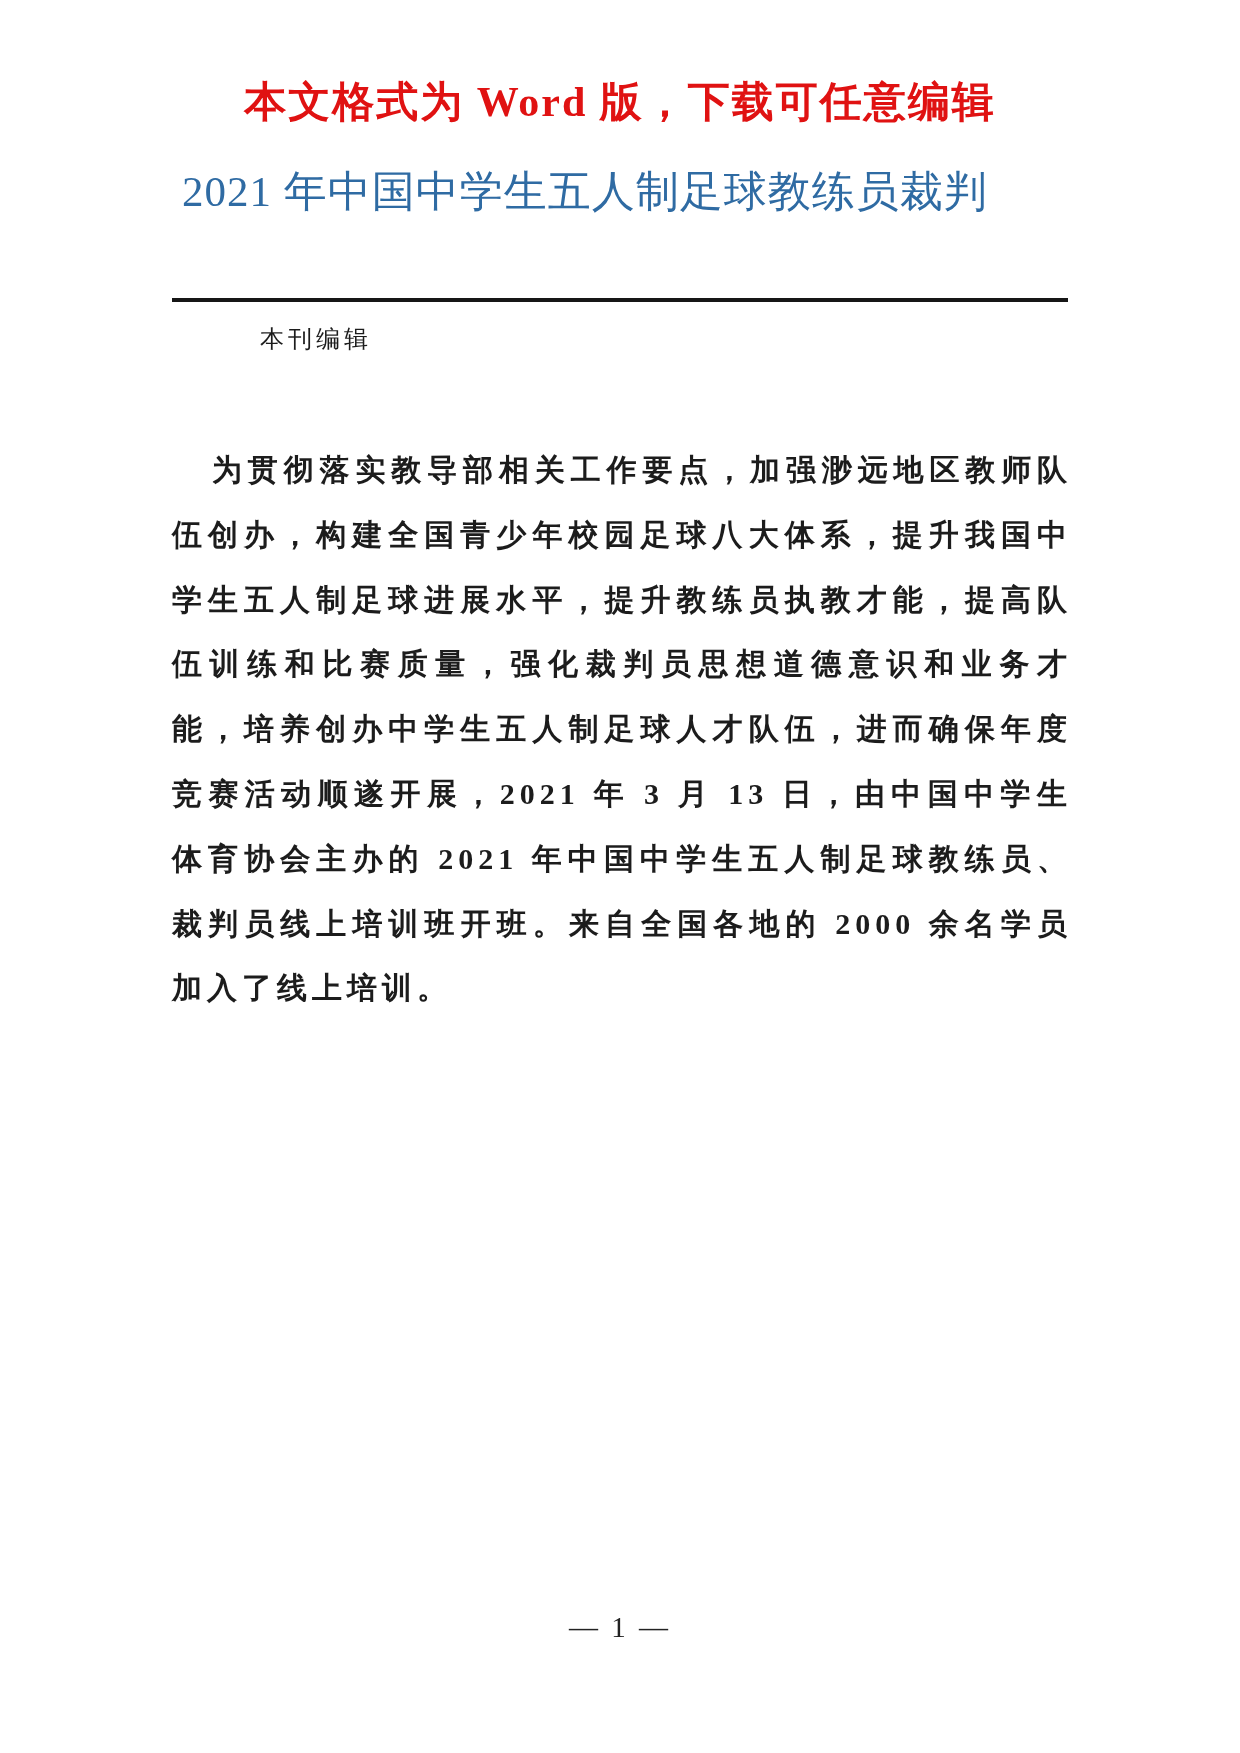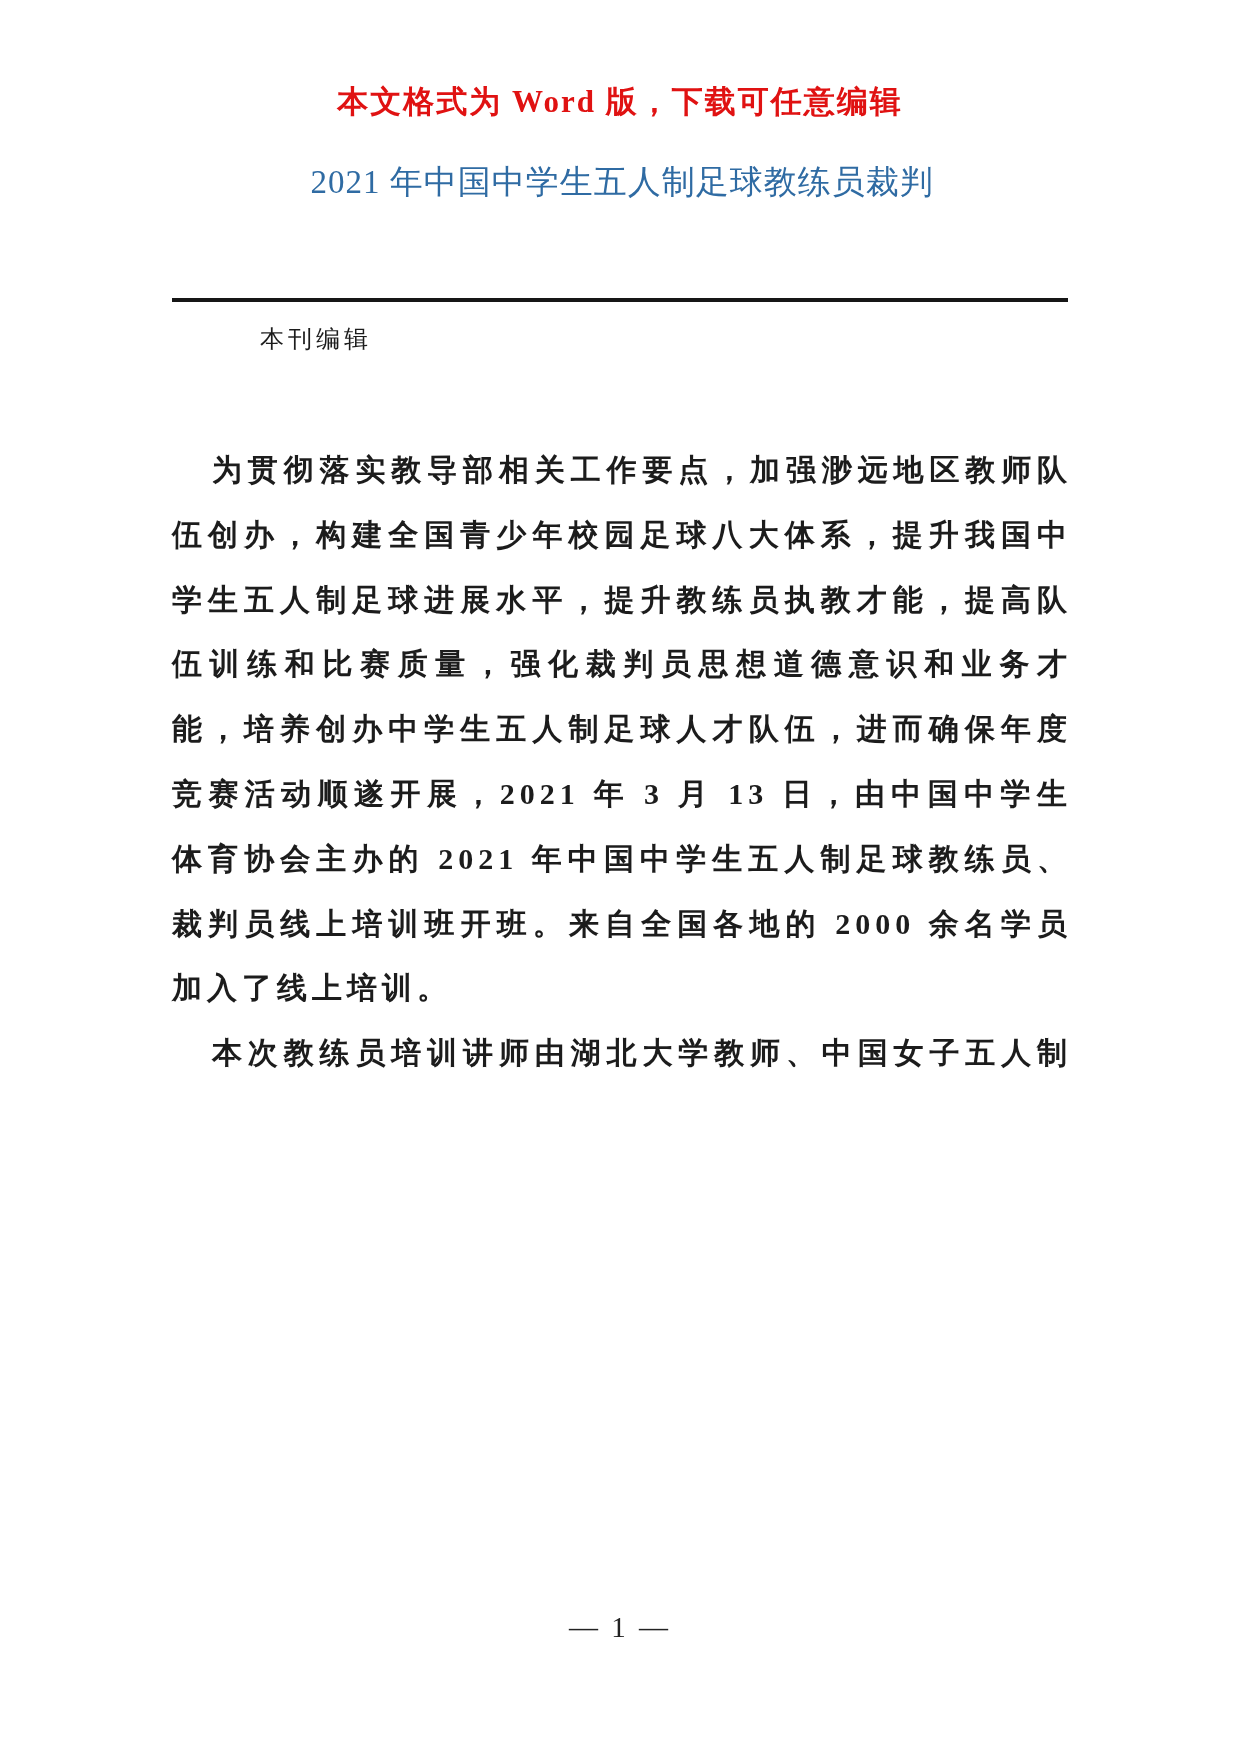--- a/index.html
+++ b/index.html
@@ -13,34 +13,34 @@
     color: #1c1c1c;
   }
   .notice {
     position: absolute;
     top: 82px;
     left: 0;
     width: 100%;
     text-align: center;
     color: #e01212;
     font-weight: bold;
-    font-size: 31px;
+    font-size: 42px;
     letter-spacing: 2px;
     line-height: 40px;
     font-family: "Liberation Serif", serif;
   }
   .title {
     position: absolute;
     top: 150px;
     left: 170px;
     width: 900px;
-    margin: 2px;
-    text-align: center;
+    margin: 12px;
+    text-align: left;
     color: #2f6ba3;
-    font-size: 33px;
+    font-size: 43px;
     font-weight: 400;
     line-height: 60px;
     letter-spacing: 1px;
     font-family: "Liberation Serif", serif;
   }
   .title-rule {
     position: absolute;
     top: 298px;
     left: 172px;
     width: 896px;
@@ -100,18 +100,17 @@
   <h1 class="title">
     <span>2021 年中国中学生五人制足球教练员裁判</span><br>
   </h1>
 
   <div class="title-rule"></div>
 
   <div class="byline">本刊编辑</div>
 
   <div class="bodytext">
     <p>为贯彻落实教导部相关工作要点，加强渺远地区教师队伍创办，构建全国青少年校园足球八大体系，提升我国中学生五人制足球进展水平，提升教练员执教才能，提高队伍训练和比赛质量，强化裁判员思想道德意识和业务才能，培养创办中学生五人制足球人才队伍，进而确保年度竞赛活动顺遂开展，2021 年 3 月 13 日，由中国中学生体育协会主办的 2021 年中国中学生五人制足球教练员、裁判员线上培训班开班。来自全国各地的 2000 余名学员加入了线上培训。</p>
-    <p class="cont">本次教练员培训讲师由湖北大学教师、中国女子五人制</p>
   </div>
 
   <div class="pagenum">— 1 —</div>
 
 </div>
 
 </body></html>

